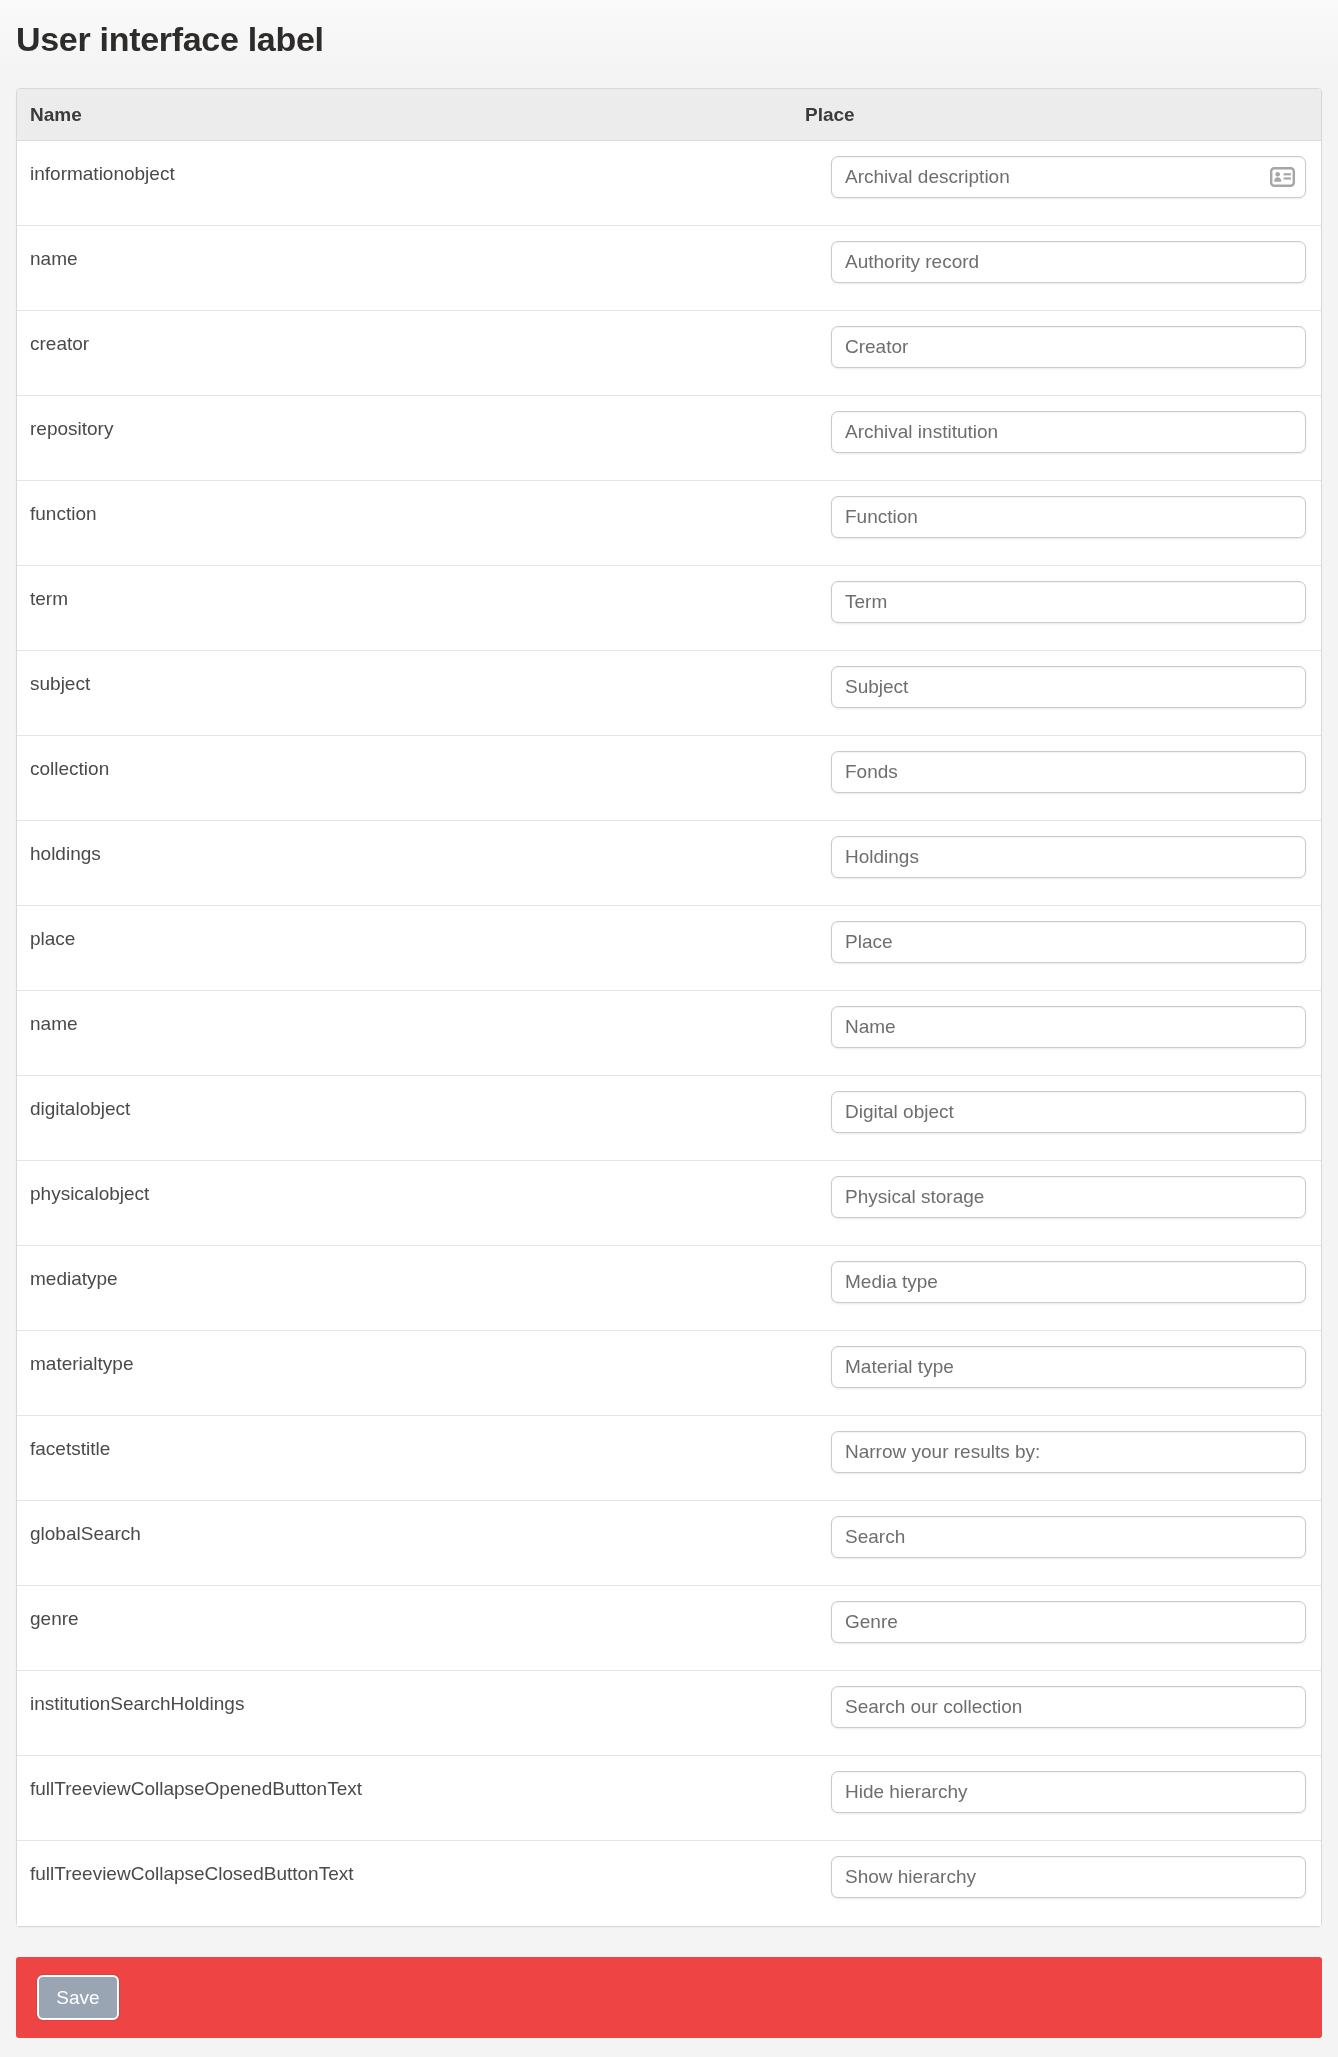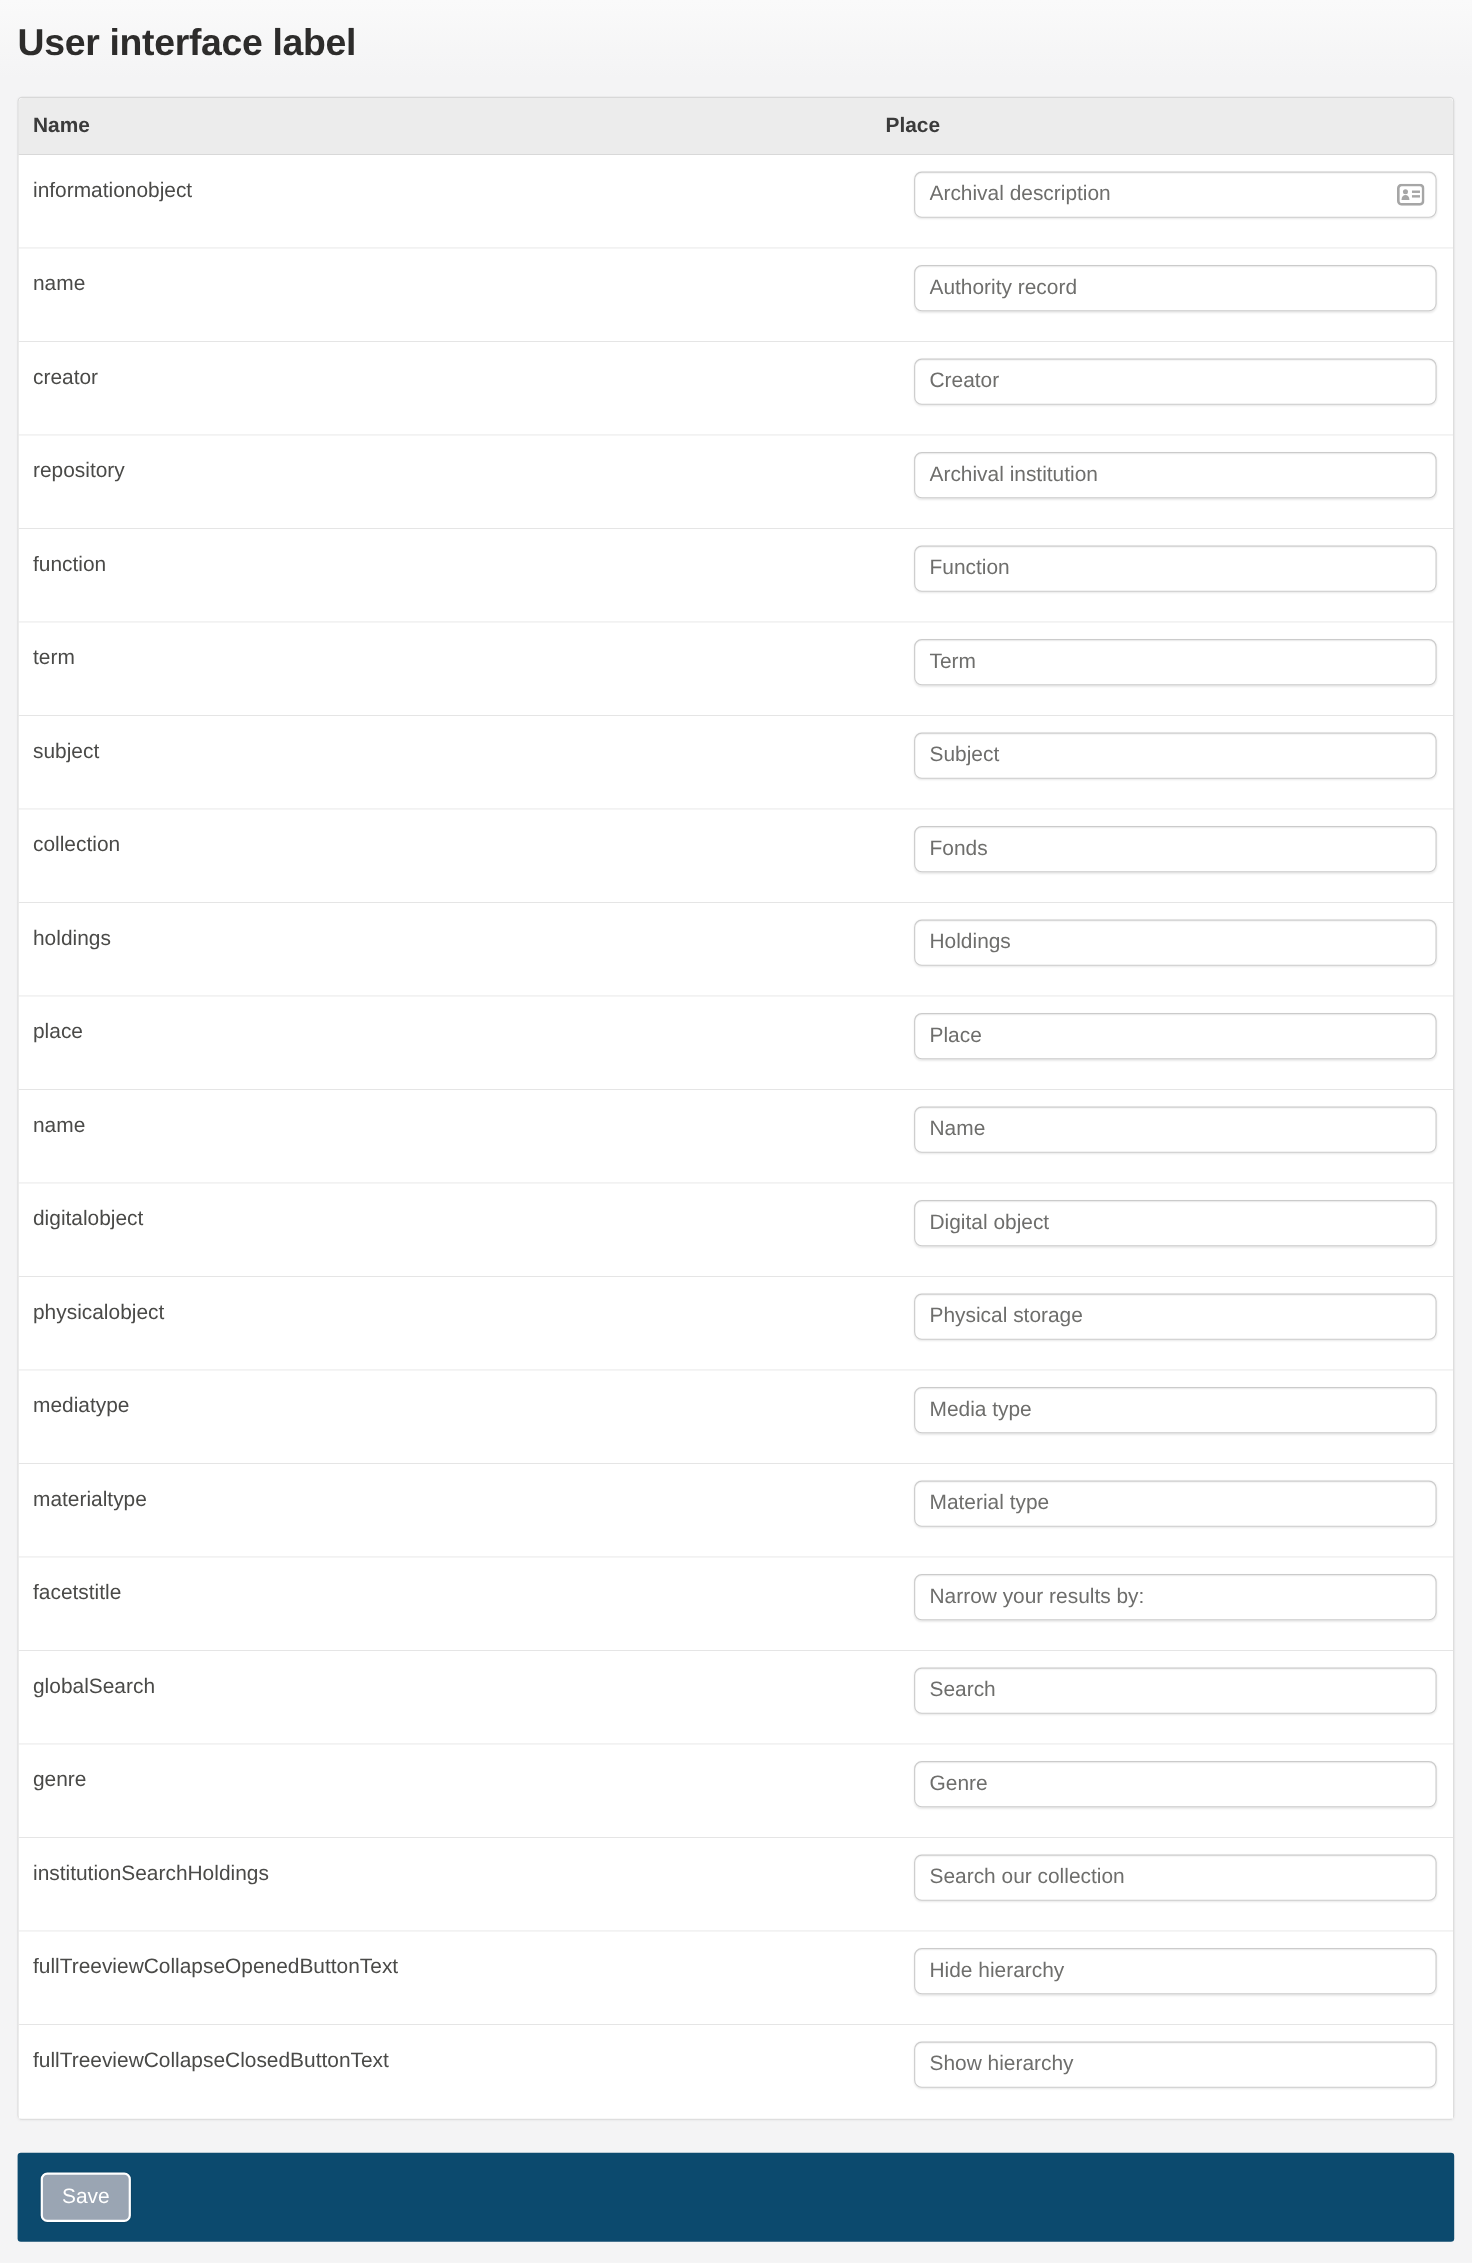--- a/index.html
+++ b/index.html
@@ -101,21 +101,21 @@
     transform: translateY(-50%);
     line-height: 0;
   }
 
   .actions {
     margin-top: 30px;
     width: 1306px;
     height: 81px;
     box-sizing: border-box;
     padding: 18px 0 0 21px;
-    background: #0c4a6e;
+    background: #ef4444;
     border-radius: 3px;
   }
   .save-btn {
     display: inline-block;
     min-width: 82px;
     height: 45px;
     box-sizing: border-box;
     padding: 0 16px;
     background: #9aa5b3;
     color: #ffffff;

